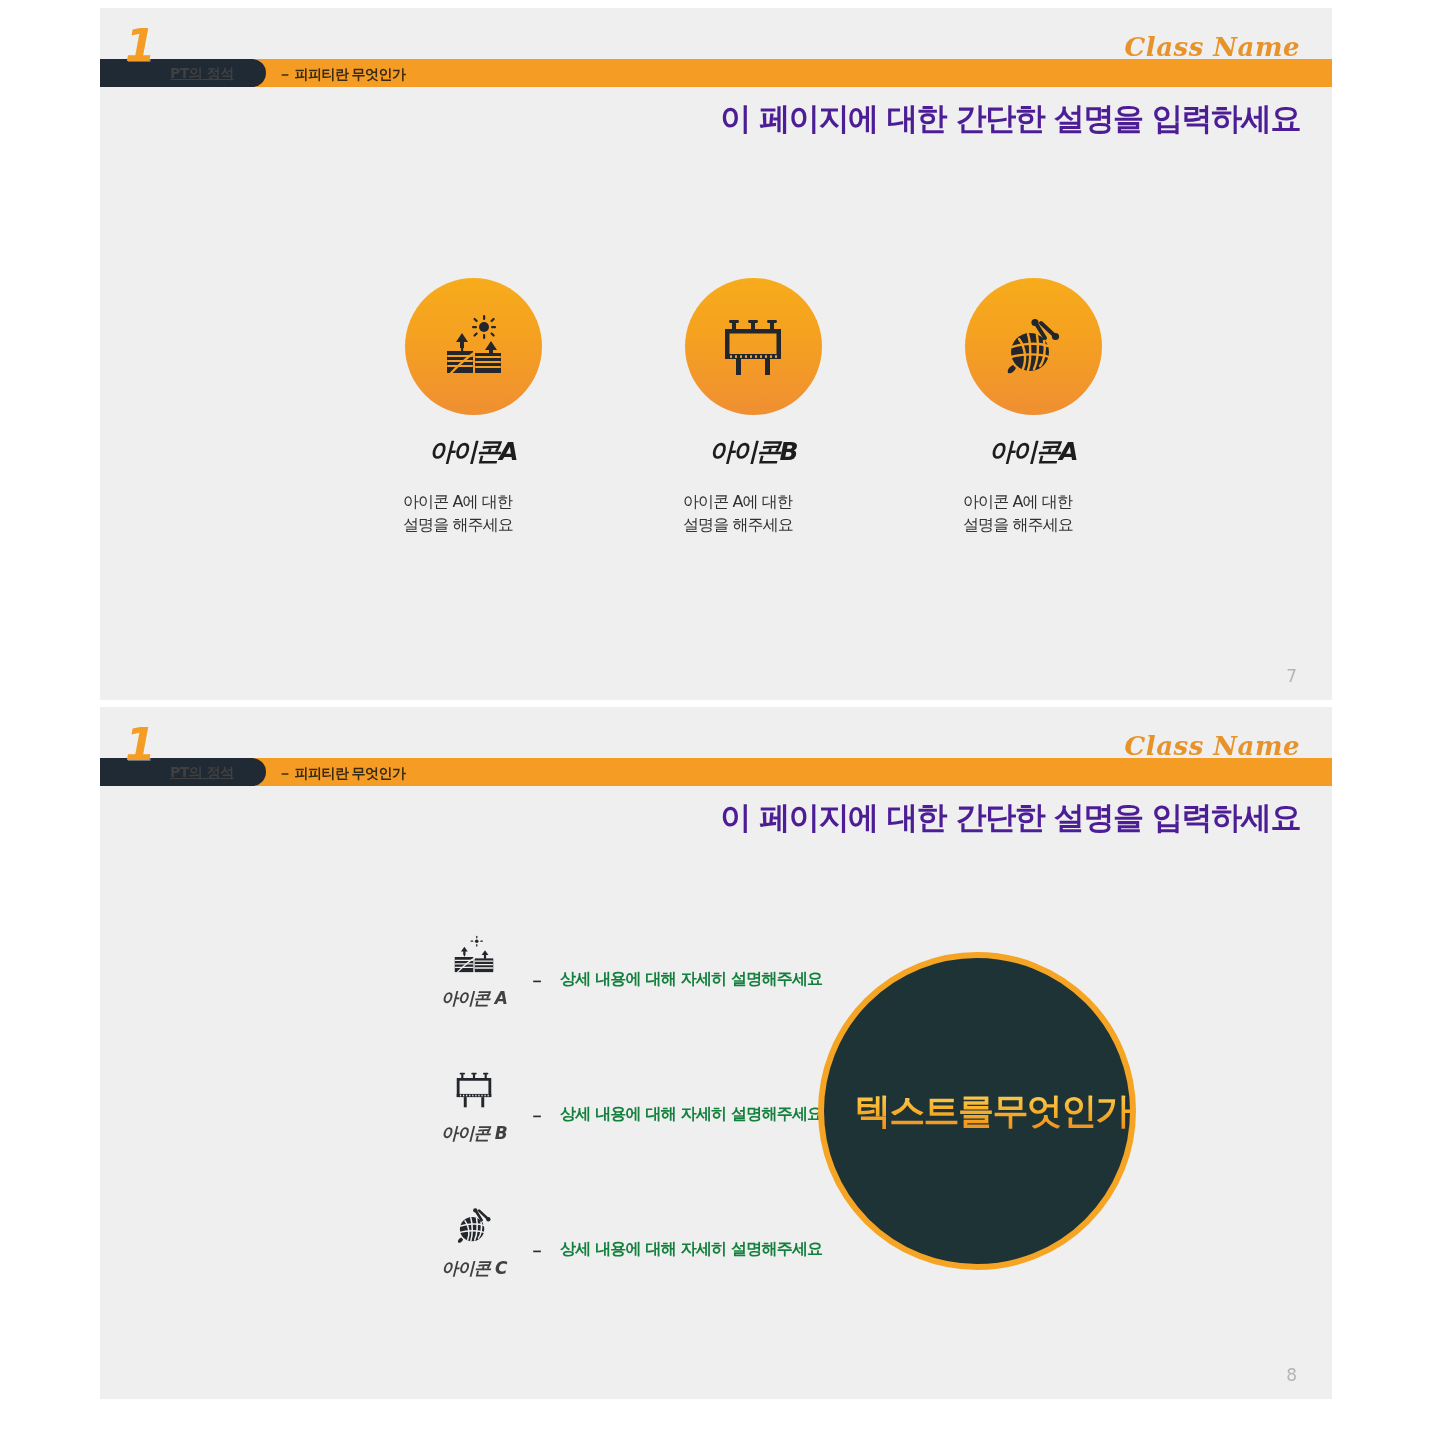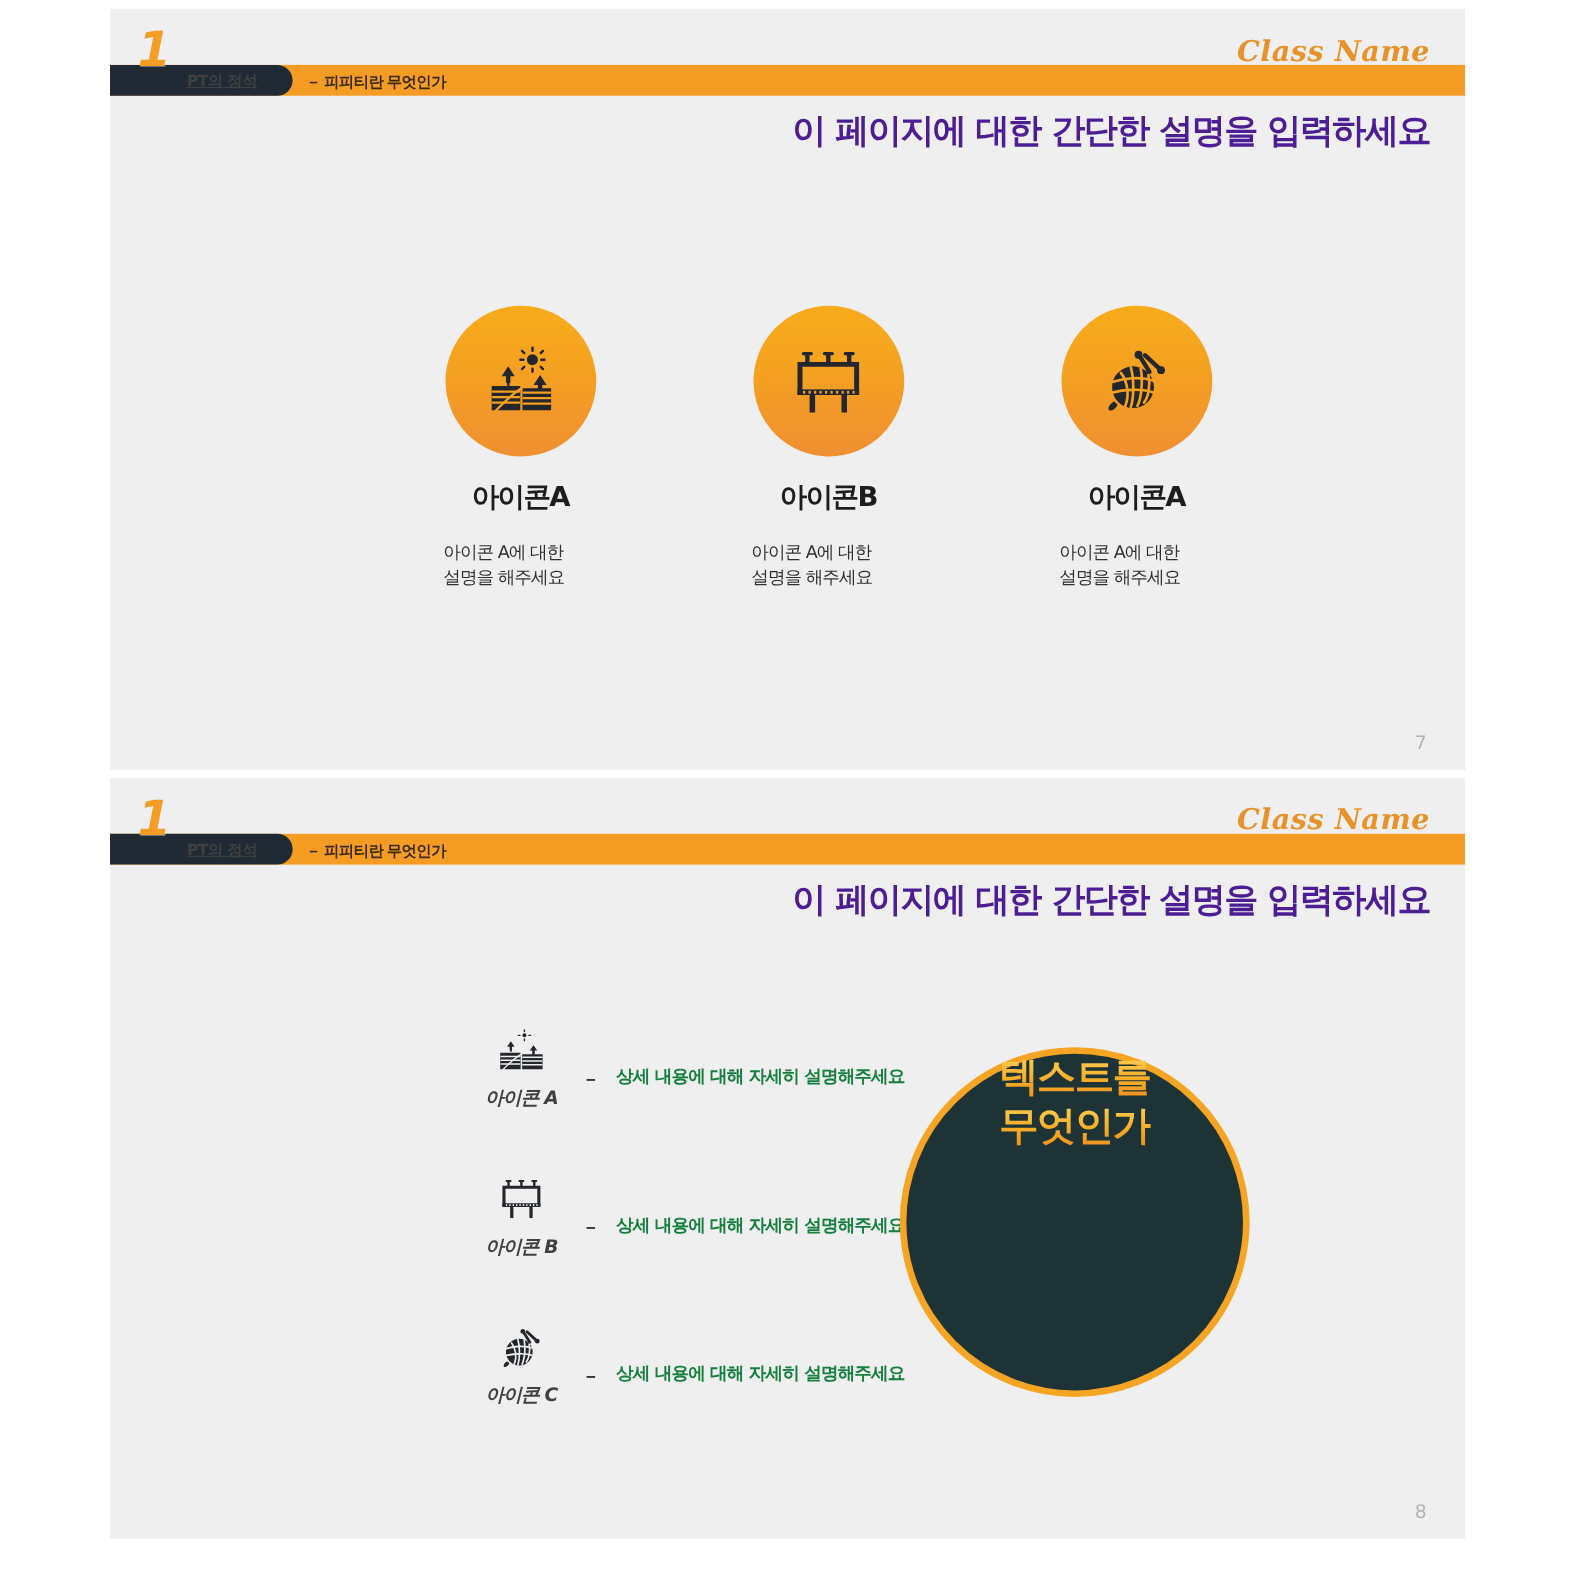--- a/index.html
+++ b/index.html
@@ -151,20 +151,21 @@
     align-items: center;
     justify-content: center;
   }
   .circle svg { display: block; }
   .circle-name {
     margin-top: 20px;
     font-size: 25px;
     font-weight: 700;
     color: #1d1d1d;
     letter-spacing: -1.5px;
+    font-style: italic;
   }
   .circle-desc {
     margin-top: 23px;
     font-size: 16px;
     line-height: 1.42;
     color: #303030;
     text-align: left;
     letter-spacing: -0.9px;
     white-space: pre-line;
     width: 140px;
@@ -227,23 +228,23 @@
     position: absolute;
     left: 718px;
     top: 245px;
     width: 318px;
     height: 318px;
     border-radius: 50%;
     background: #1d3336;
     border: 6px solid #f5a423;
     box-sizing: border-box;
     display: flex;
-    flex-direction: column;
+    flex-direction: row;
     align-items: center;
-    justify-content: flex-start;
+    justify-content: flex-end;
   }
   .big-circle-line {
     font-size: 36px;
     font-weight: 700;
     line-height: 1.22;
     letter-spacing: -1.6px;
     background: linear-gradient(180deg, #fdd35a 0%, #f6ab25 55%, #ef8c1e 100%);
     -webkit-background-clip: text;
     background-clip: text;
     color: transparent;

